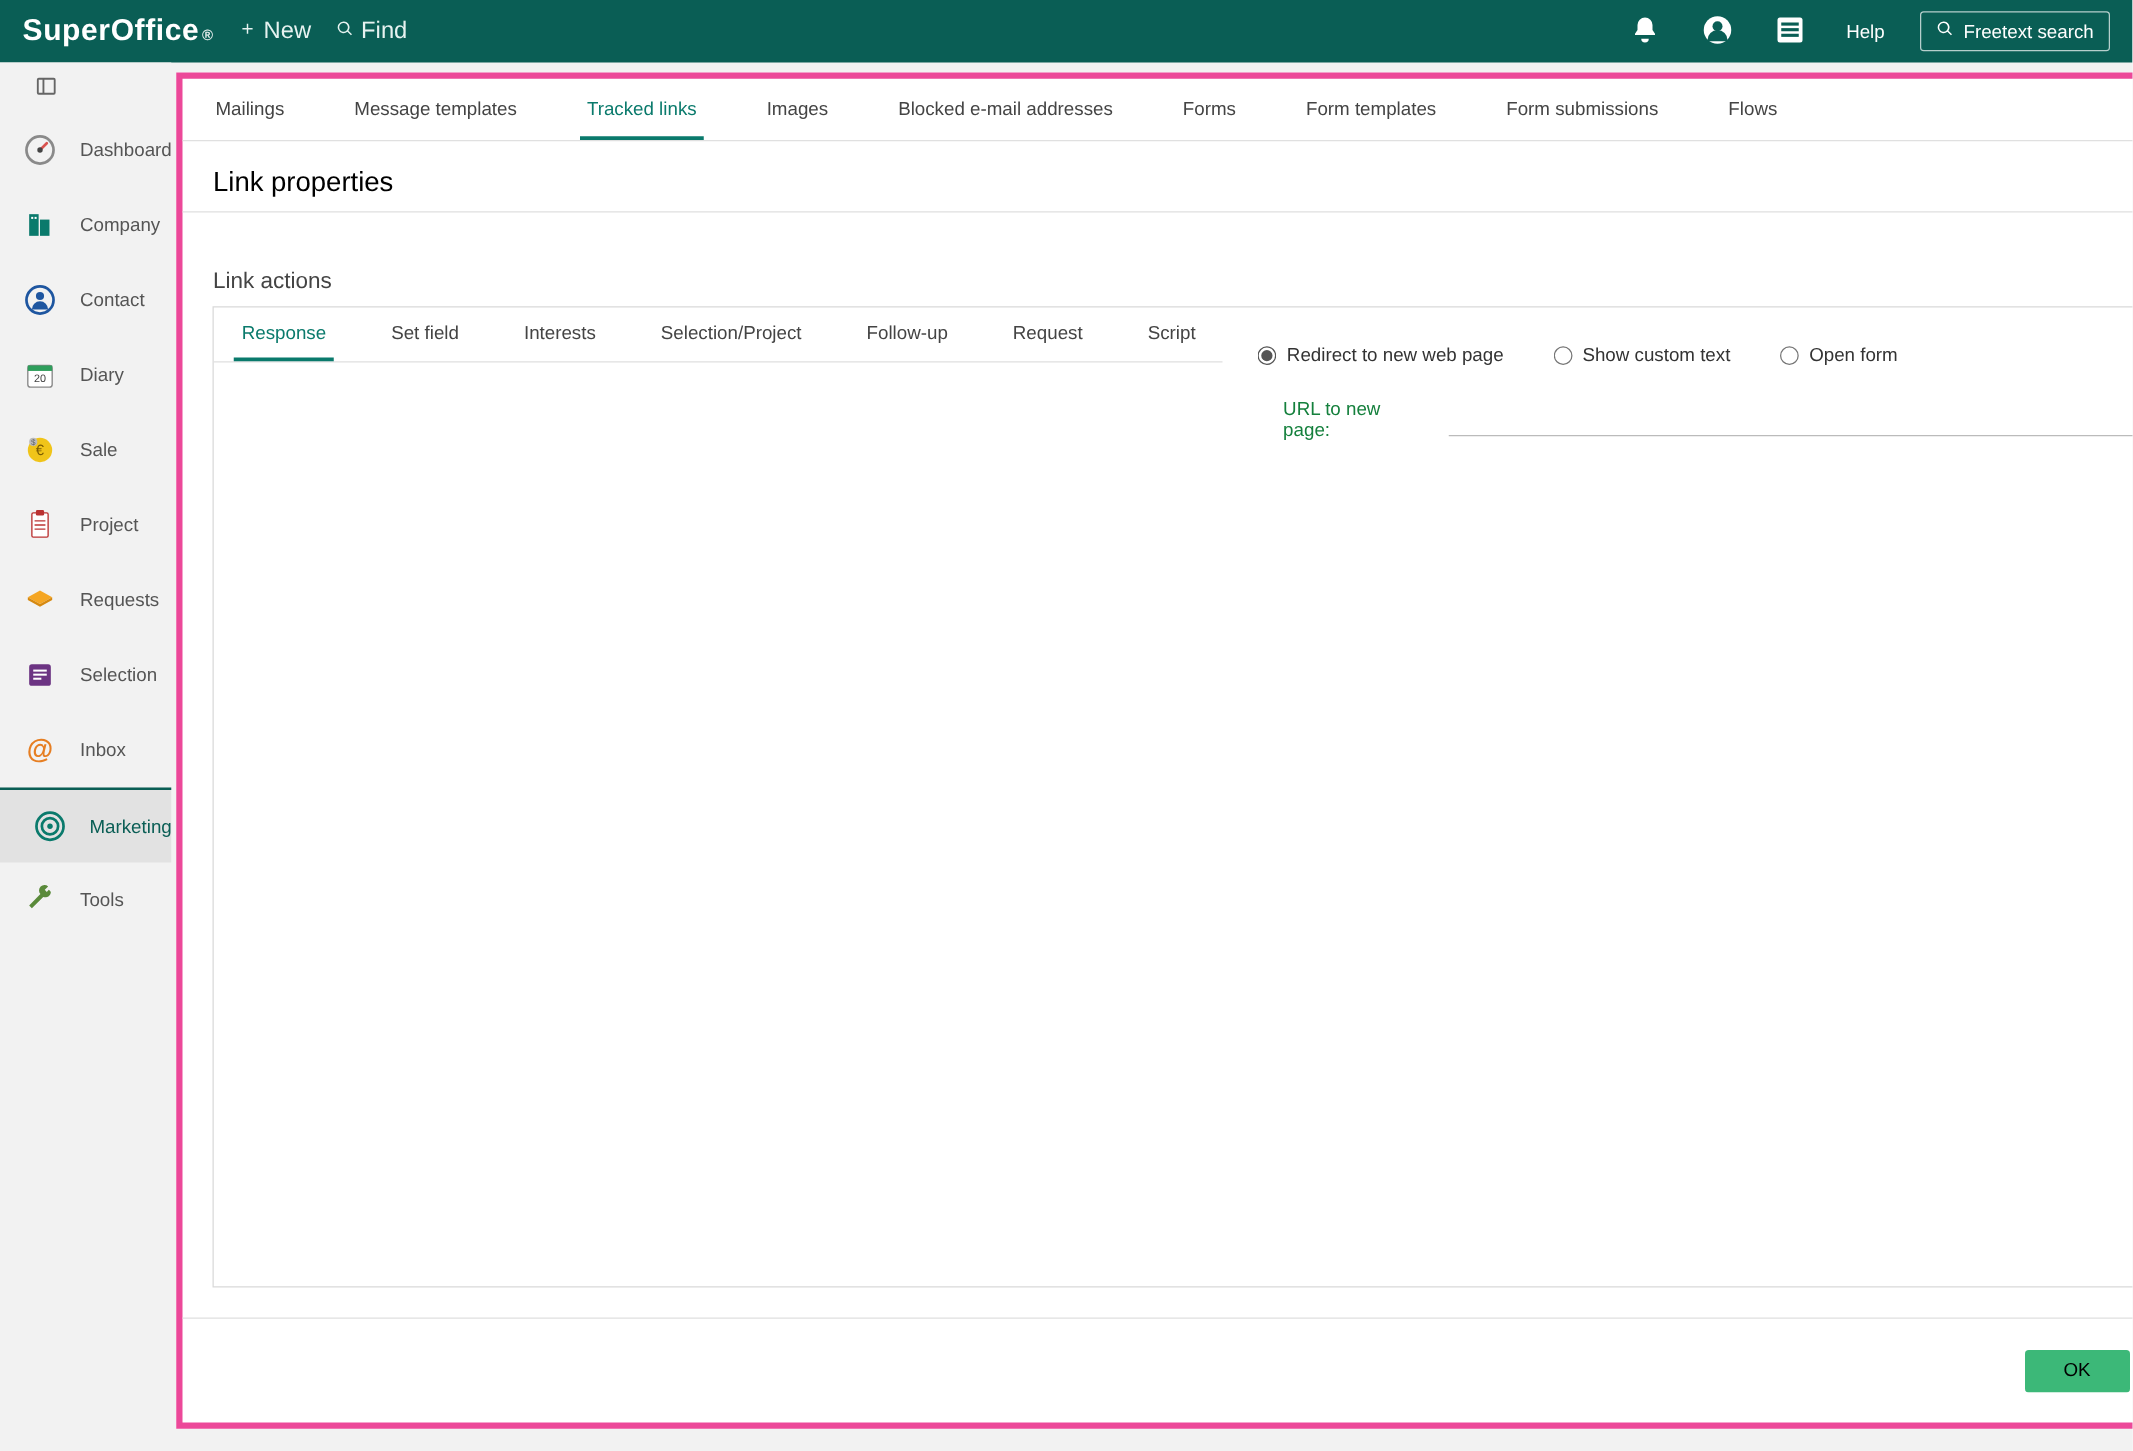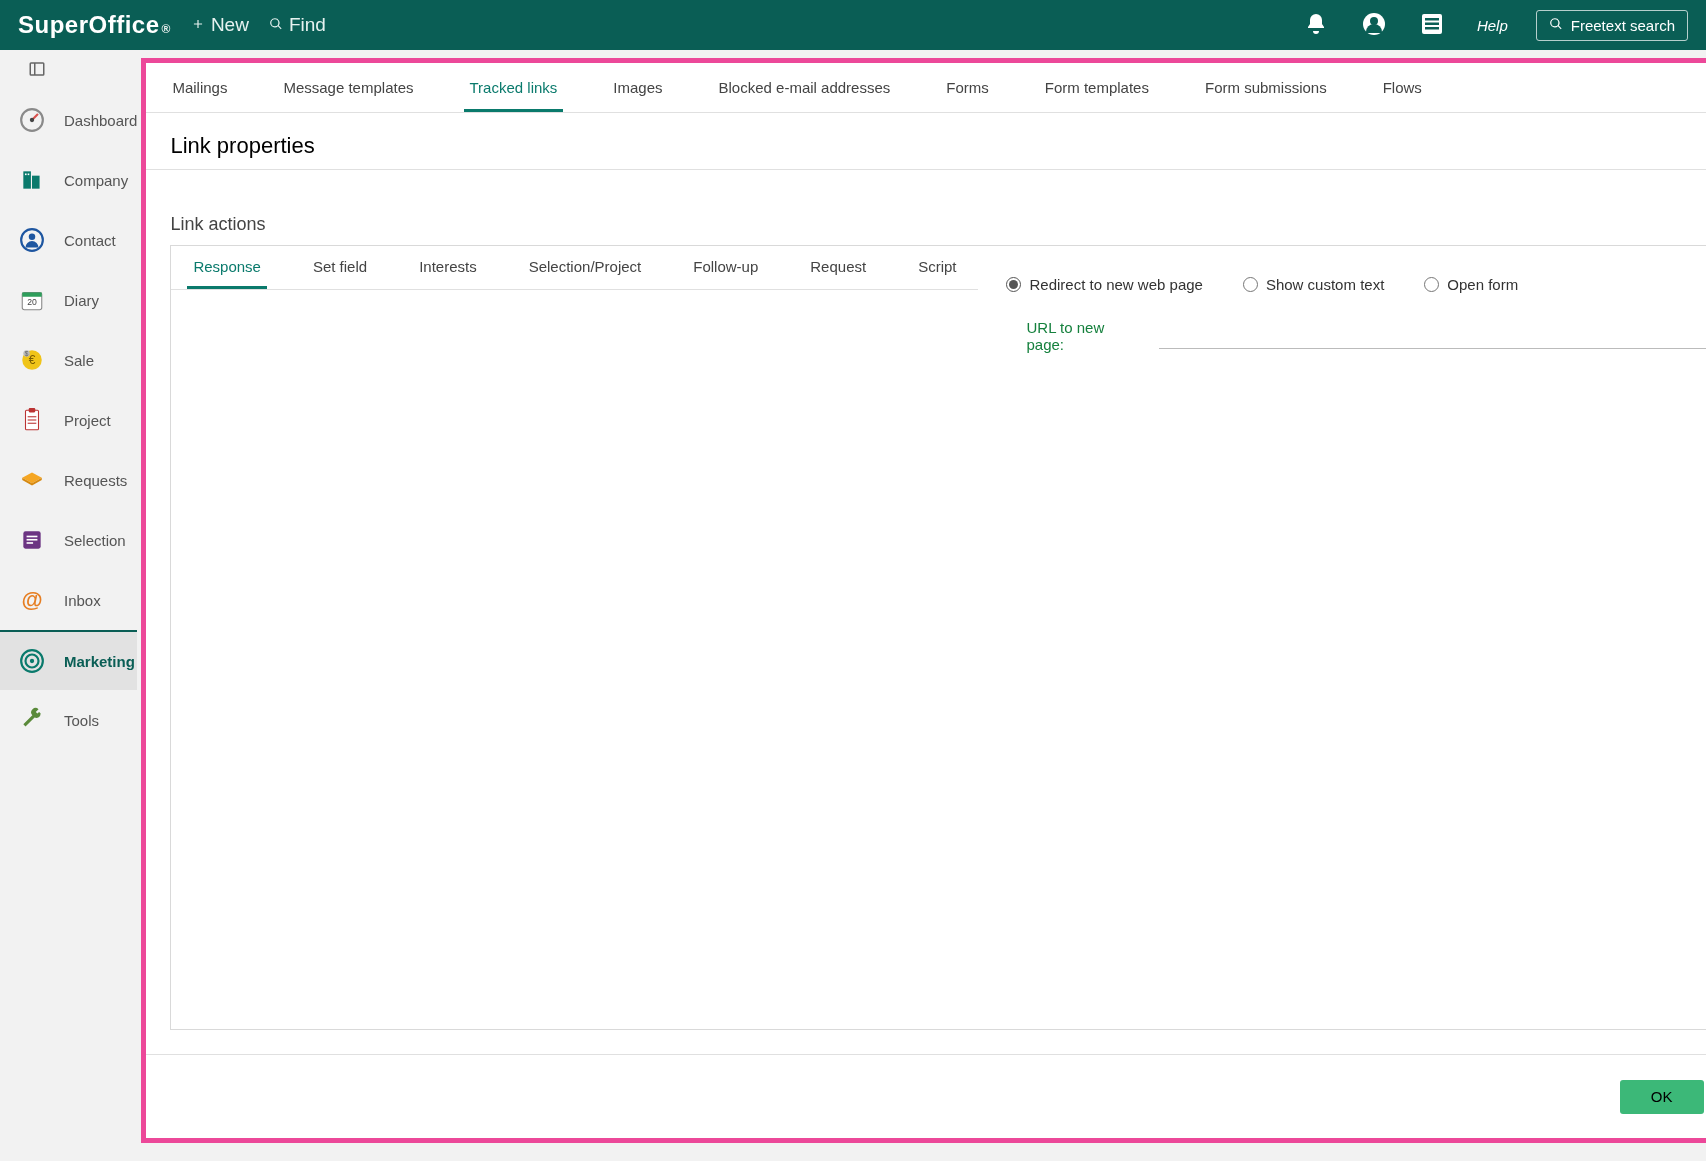--- a/index.html
+++ b/index.html
@@ -11,40 +11,40 @@
     height: 50px; background: #0a5e55; color: #fff;
     display: flex; align-items: center; padding: 0 18px; gap: 20px;
   }
   .brand { font-size: 24px; font-weight: 700; letter-spacing: .5px; }
   .brand .dot { font-size: 12px; margin-left: 2px; opacity: .9; }
   .tb-btn { display: flex; align-items: center; gap: 6px; cursor: pointer; color: #e6f2f0; font-size: 19px; }
   .tb-btn svg { width: 14px; height: 14px; fill: #e6f2f0; }
   .tb-spacer { flex: 1; }
   .tb-icon { width: 38px; height: 38px; display: flex; align-items: center; justify-content: center; cursor: pointer; }
   .tb-icon svg { width: 24px; height: 24px; fill: #fff; }
-  .tb-help { cursor: pointer; font-size: 15px; margin: 0 8px 0 6px; font-style: italic; }
+  .tb-help { cursor: pointer; font-size: 15px; margin: 0 8px 0 6px; }
   .freetext {
     border: 1px solid rgba(255,255,255,.7); border-radius: 3px; padding: 6px 12px;
     display: flex; align-items: center; gap: 8px; cursor: pointer; font-size: 15px;
   }
   .freetext svg { width: 14px; height: 14px; fill: #fff; }
 
   
   .shell { display: flex; height: calc(100% - 50px); }
 
   
   .sidebar { width: 214px; background: #f2f2f2; display: flex; flex-direction: column; }
   .panel-toggle { height: 40px; display: flex; align-items: center; padding-left: 28px; }
   .panel-toggle svg { width: 18px; height: 18px; fill: none; stroke: #666; stroke-width: 2; }
   .nav { display: flex; flex-direction: column; }
   .nav-item {
     height: 60px; display: flex; align-items: center; gap: 18px; padding-left: 18px;
     cursor: pointer; color: #555; font-size: 15px;
   }
-  .nav-item.active { background: #e2e2e2; color: #0a5e55; font-weight: 700; border-top: 2px solid #0a5e55; }
+  .nav-item.active { background: #e2e2e2; color: #0a5e55; font-weight: 400; border-top: 2px solid #0a5e55; justify-content: flex-end; }
   .nav-ico { width: 28px; height: 28px; display: flex; align-items: center; justify-content: center; }
   .nav-ico svg { width: 26px; height: 26px; }
 
   
   .main { flex: 1; padding: 8px 18px 18px 4px; }
   .card { background: #fff; border: 5px solid #ec4899; height: 100%; display: flex; flex-direction: column; position: relative; }
 
   .toptabs { display: flex; border-bottom: 1px solid #e0e0e0; padding: 0 20px; gap: 44px; height: 50px; align-items: flex-end; }
   .toptab { padding: 14px 6px 13px; cursor: pointer; font-size: 15px; color: #444; border-bottom: 3px solid transparent; white-space: nowrap; }
   .toptab.active { color: #0a7a6c; border-bottom-color: #0a7a6c; }

